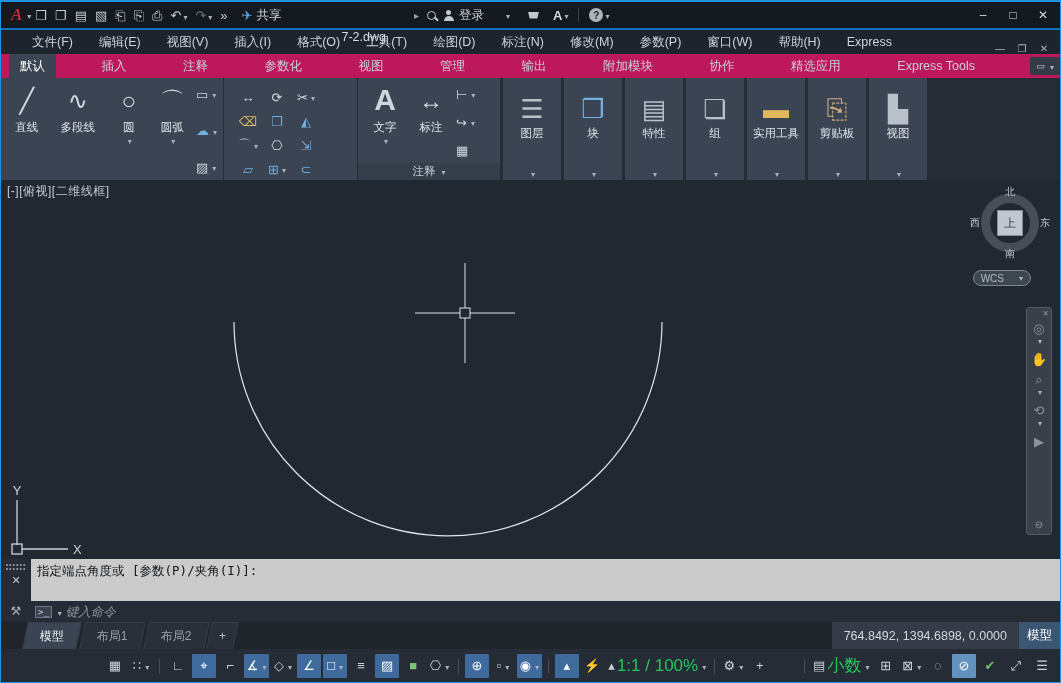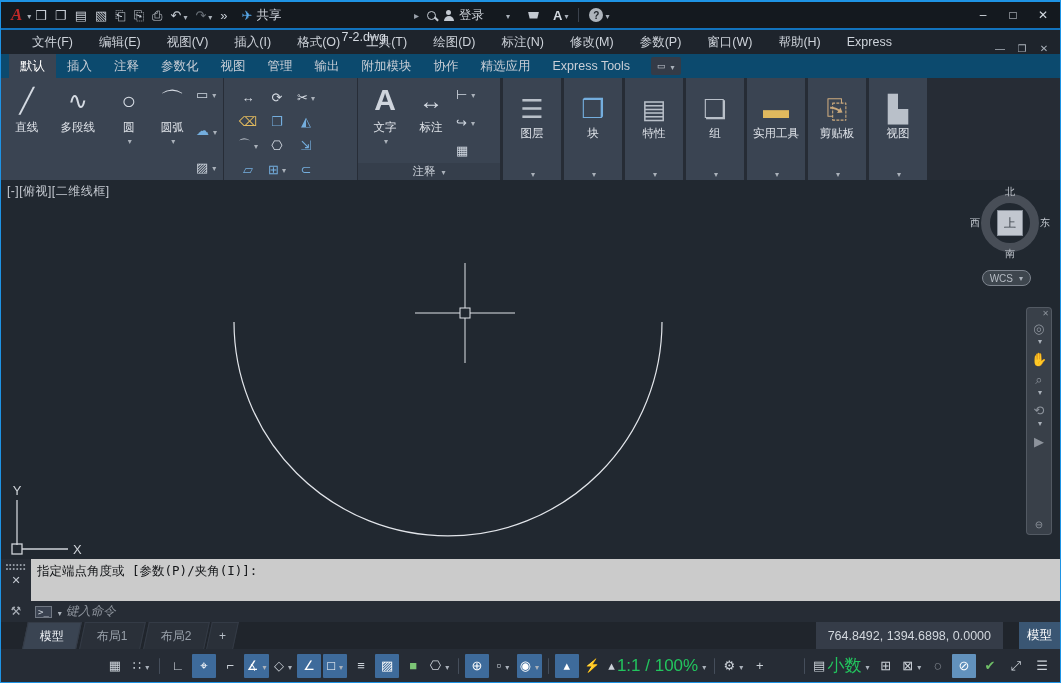--- a/index.html
+++ b/index.html
@@ -44,21 +44,21 @@
   .winbtns { margin-left:auto; display:flex; gap:4px; }
   .wbtn { width:26px; height:20px; display:flex; align-items:center; justify-content:center; color:#d4dae1; font-size:12px; }
 
   
   .menubar { height:24px; background:#1e242c; display:flex; align-items:flex-end; padding-left:18px; }
   .mitem { padding:0 13px; font-size:12.5px; color:#ced3da; height:100%; display:flex; align-items:center; cursor:default; }
   .mwin { margin-left:auto; display:flex; gap:6px; padding-right:8px; }
   .mwbtn { font-size:10px; color:#aab1ba; width:16px; text-align:center; }
 
   
-  .rtabs { height:24px; background:#0c4a6e; display:flex; align-items:flex-end; padding-left:8px; }
+  .rtabs { height:24px; background:#be185d; display:flex; align-items:flex-end; padding-left:8px;justify-content:space-between; }
   .rtab { padding:0 11px; height:24px; display:flex; align-items:center; font-size:12.5px; color:#c9ced6; cursor:default; }
   .rtab.active { background:#3a4452; color:#fff; }
   .rtab-overflow { margin-left:10px; height:18px; display:flex; align-items:center; gap:3px; background:#343b47; padding:0 6px; margin-bottom:3px; border-radius:2px; }
   .rtab-overflow .ovglyph { font-size:9px; color:#c9ced6; }
 
   
   .ribbon { height:102px; background:#262c35; display:flex; align-items:stretch; }
   .panel { background:#3a4452; display:flex; flex-direction:column; }
   .panel .pbody { flex:1; display:flex; padding:3px 4px 0 4px; }
   .pfoot { height:17px; display:flex; align-items:center; justify-content:center; gap:4px; font-size:11.5px; color:#c4cad2; background:#353e4b; }
@@ -89,48 +89,48 @@
   .vplabel span { cursor:default; }
   .viewcube { position:absolute; top:7px; right:14px; width:72px; height:72px; }
   .vc-ring { position:absolute; inset:7px; border:9px solid rgba(98,104,114,0.6); border-radius:50%; }
   .vc-face { position:absolute; left:23px; top:23px; width:26px; height:26px; background:#c2c7cf; border:1px solid #868d97; color:#3a4049; font-size:12px; display:flex; align-items:center; justify-content:center; }
   .vc-n { position:absolute; top:-2px; left:50%; transform:translateX(-50%); font-size:10px; color:#c3c8cf; }
   .vc-s { position:absolute; bottom:-2px; left:50%; transform:translateX(-50%); font-size:10px; color:#c3c8cf; }
   .vc-w { position:absolute; left:-4px; top:50%; transform:translateY(-50%); font-size:10px; color:#c3c8cf; }
   .vc-e { position:absolute; right:-4px; top:50%; transform:translateY(-50%); font-size:10px; color:#c3c8cf; }
   .wcspill { position:absolute; top:90px; right:29px; height:16px; padding:0 7px; border-radius:8px;
     background:rgba(150,158,168,0.25); border:1px solid #7d848e; color:#b6bcc4; font-size:10px;
-    display:flex; align-items:center; gap:4px; }
+    display:flex; align-items:center; gap:13px; }
   .navbar { position:absolute; top:127px; right:8px; width:26px; height:228px; background:rgba(66,72,82,0.75);
     border:1px solid rgba(110,116,126,0.5); border-radius:4px; display:flex; flex-direction:column; align-items:center; padding:14px 0 4px; gap:7px; }
   .nb-close { position:absolute; top:1px; right:2px; font-size:8px; color:#8d939c; }
   .nbtn { color:#8d939c; font-size:13px; line-height:1; }
   .nbtn.small { font-size:8px; }
   .nb-more { margin-top:auto; font-size:10px; color:#8d939c; }
 
   
   .cmd { height:63px; display:flex; background:#262c35; }
   .cmdrail { width:30px; display:flex; flex-direction:column; align-items:center; padding-top:4px; gap:3px; }
   .grip { color:#9aa1ab; font-size:7px; letter-spacing:1px; line-height:4px; text-align:center; }
   .railx { color:#c3c9d1; font-size:11px; }
   .railwrench { color:#aab0b8; font-size:12px; margin-top:14px; }
   .cmdmain { flex:1; display:flex; flex-direction:column; }
   .cmdhist { flex:1; background:#cbcbcb; color:#131518; font-family:"DejaVu Sans Mono", monospace; font-size:12.5px; padding:2px 6px; line-height:19px; }
   .cmdinput { height:21px; background:#262c35; display:flex; align-items:center; gap:4px; padding-left:4px; }
   .promptbox { font-family:"DejaVu Sans Mono", monospace; font-size:9px; color:#cfd5dc; border:1px solid #717883; padding:0px 2px; background:#3a4250; }
-  .cmdfield { flex:1; background:transparent; border:none; outline:none; color:#cfd4db; font-size:12.5px; font-style:italic; font-family:Liberation Mono, monospace; }
+  .cmdfield { flex:1; background:transparent; border:none; outline:none; color:#cfd4db; font-size:12.5px; font-style:italic; font-family:Liberation Sans, sans-serif; }
   .cmdfield::placeholder { color:#8d939c; font-style:italic; }
 
   
   .tabrow { height:27px; background:#20252c; display:flex; align-items:stretch; padding-left:24px; }
   .ltab { padding:0 14px; display:flex; align-items:center; font-size:12px; color:#99a1ab; transform:skewX(-12deg); margin-right:3px; background:#2a3039; border:1px solid #343b46; border-bottom:none; }
   .ltab > span { transform:skewX(12deg); display:inline-block; }
   .ltab.active { background:#3a4452; color:#eef1f5; }
   .ltab.add { padding:0 9px; color:#b7bec7; }
-  .trright { margin-left:auto; display:flex; align-items:center; gap:16px; }
+  .trright { margin-left:auto; display:flex; align-items:center; gap:0; }
   .coords { background:#353c48; height:100%; display:flex; align-items:center; padding:0 12px; font-size:12.5px; color:#d2d7dd; }
   .modelbadge { background:#3a5673; height:100%; display:flex; align-items:center; padding:0 8px; font-size:12.5px; color:#fff; }
 
   
   .statusbar { height:33px; background:#262c35; display:flex; align-items:center; padding-left:102px; padding-right:6px; gap:2px; }
   .sbtn { min-width:24px; height:24px; display:flex; align-items:center; justify-content:center; gap:2px; padding:0 3px; border-radius:1px; cursor:default; }
   .sbtn .sglyph { font-size:13px; color:#ccd2d9; line-height:1; }
   .sbtn .stext { font-size:17px; color:#22c55e; white-space:nowrap; }
   .sbtn.on { background:#3e6b9b; }
   .sbtn.on .sglyph { color:#fff; }

